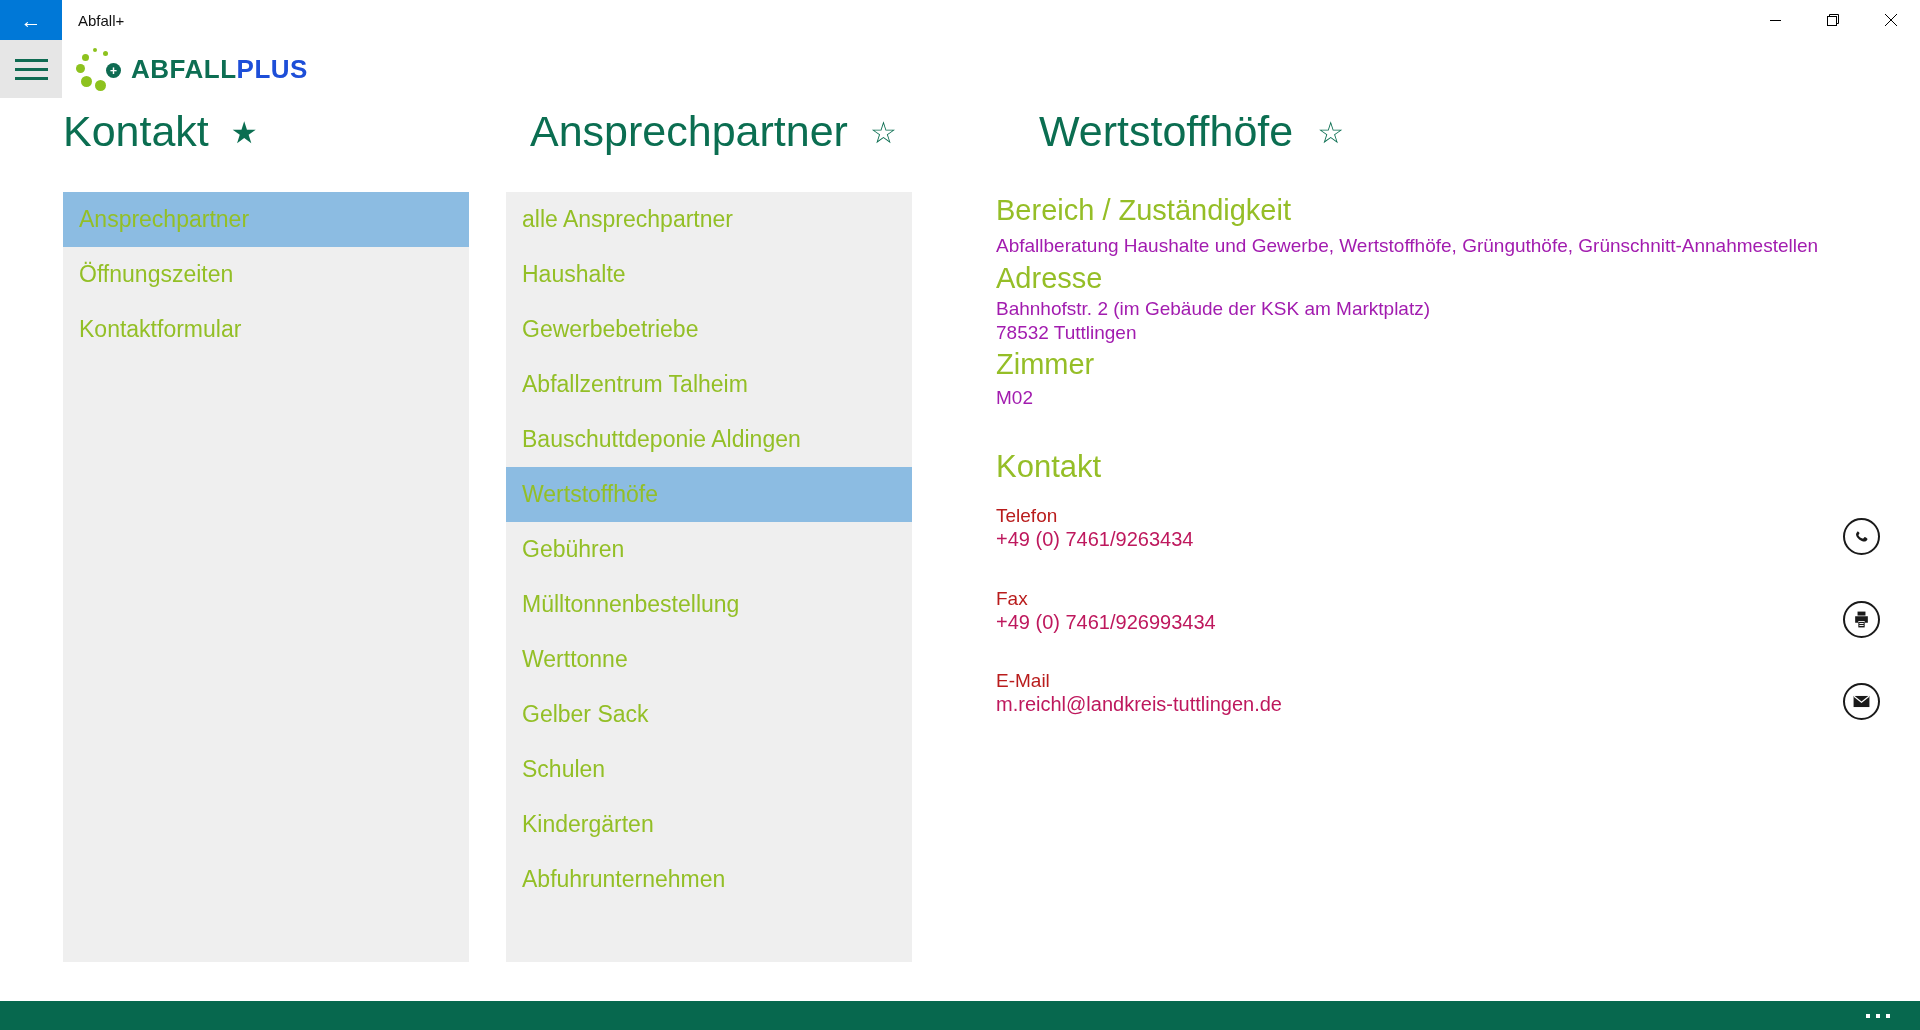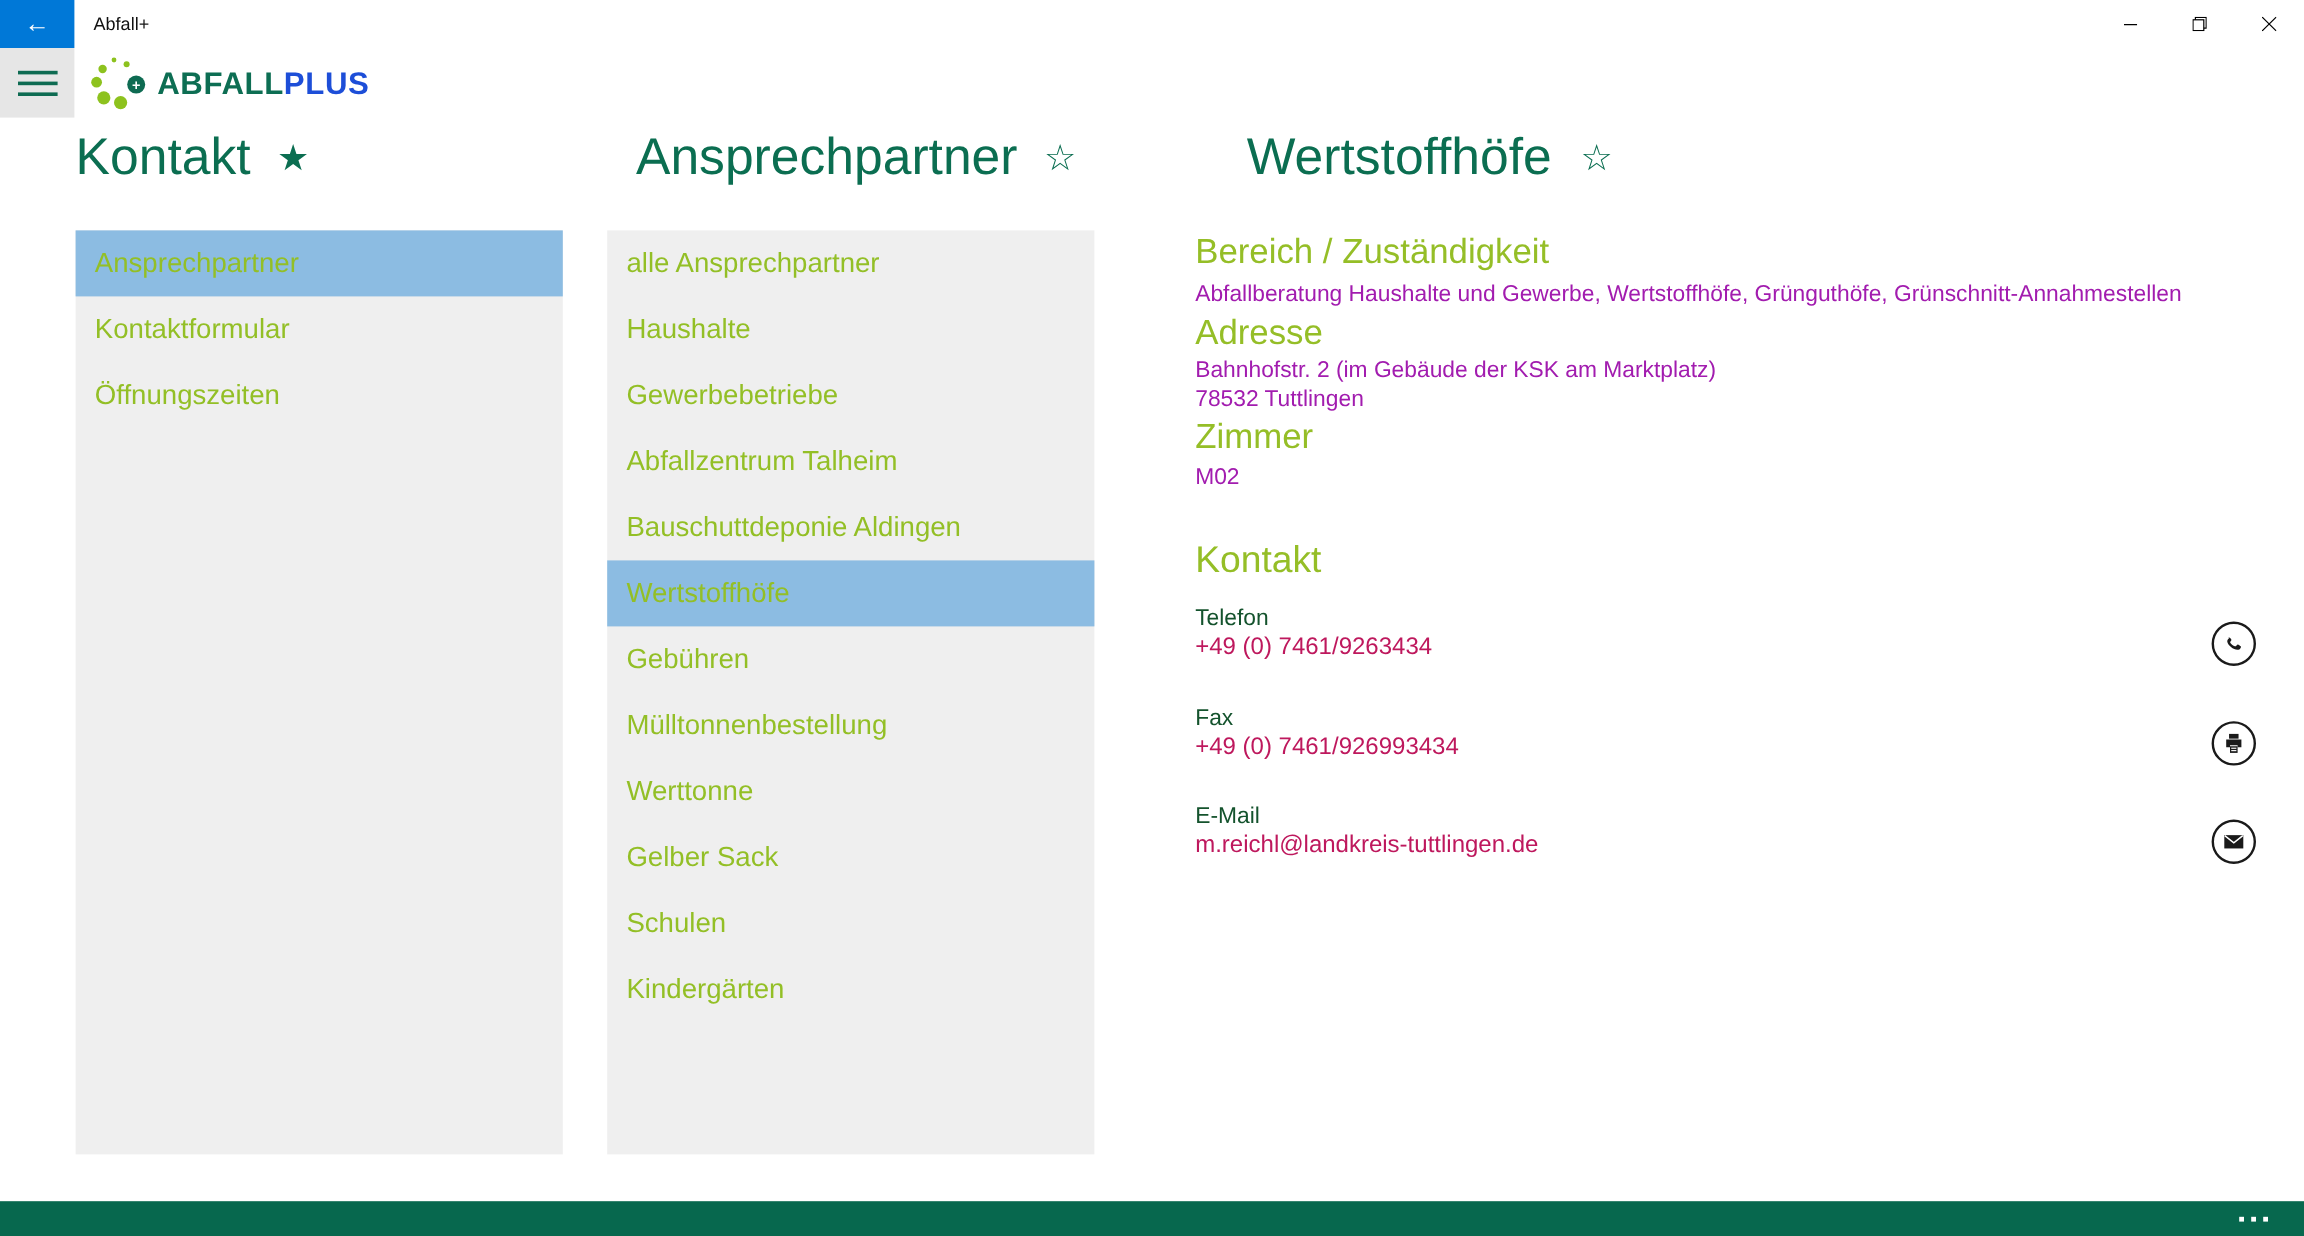--- a/index.html
+++ b/index.html
@@ -91,21 +91,21 @@
   .sec-line {
     position: absolute; left: 996px;
     font-size: 19px; color: #a21caf; line-height: 24px; white-space: nowrap;
   }
   .contact-heading {
     position: absolute; left: 996px; top: 449px;
     font-size: 31px; font-weight: 300; color: #95BE27; line-height: 36px;
   }
   .contact-label {
     position: absolute; left: 996px;
-    font-size: 19px; color: #14532d; line-height: 23px; white-space: nowrap;
+    font-size: 19px; color: #b91c1c; line-height: 23px; white-space: nowrap;
   }
   .contact-value {
     position: absolute; left: 996px;
     font-size: 20px; color: #be185d; line-height: 25px; white-space: nowrap;
   }
   .contact-icon-btn {
     position: absolute; left: 1843px; width: 37px; height: 37px;
     background: transparent; border: 2px solid #1A1A1A; border-radius: 50%;
     display: flex; align-items: center; justify-content: center; padding: 0;
   }
@@ -180,24 +180,24 @@
 </div>
 
 <div class="col-title" style="left:63px">
   <span>Kontakt</span><span class="star">★</span>
 </div>
 <div class="list-panel col1">
   <div class="list-row selected">
       <span>Ansprechpartner</span>
     </div>
   <div class="list-row">
+      <span>Öffnungszeiten</span>
+    </div>
+  <div class="list-row">
       <span>Kontaktformular</span>
-    </div>
-  <div class="list-row">
-      <span>Öffnungszeiten</span>
     </div>
 </div>
 
 <div class="col-title" style="left:530px">
   <span>Ansprechpartner</span><span class="star">☆</span>
 </div>
 <div class="list-panel col2">
   <div class="list-row">
       <span>alle Ansprechpartner</span>
     </div>
@@ -226,20 +226,23 @@
       <span>Werttonne</span>
     </div>
   <div class="list-row">
       <span>Gelber Sack</span>
     </div>
   <div class="list-row">
       <span>Schulen</span>
     </div>
   <div class="list-row">
       <span>Kindergärten</span>
+    </div>
+  <div class="list-row">
+      <span>Abfuhrunternehmen</span>
     </div>
 </div>
 
 <div class="detail">
   <div class="detail-title">
     <span>Wertstoffhöfe</span><span class="star">☆</span>
   </div>
 
   <div class="sec-heading" style="top:193px">Bereich / Zuständigkeit</div>
   <div class="sec-line" style="top:234px">Abfallberatung Haushalte und Gewerbe, Wertstoffhöfe, Grünguthöfe, Grünschnitt-Annahmestellen</div>

